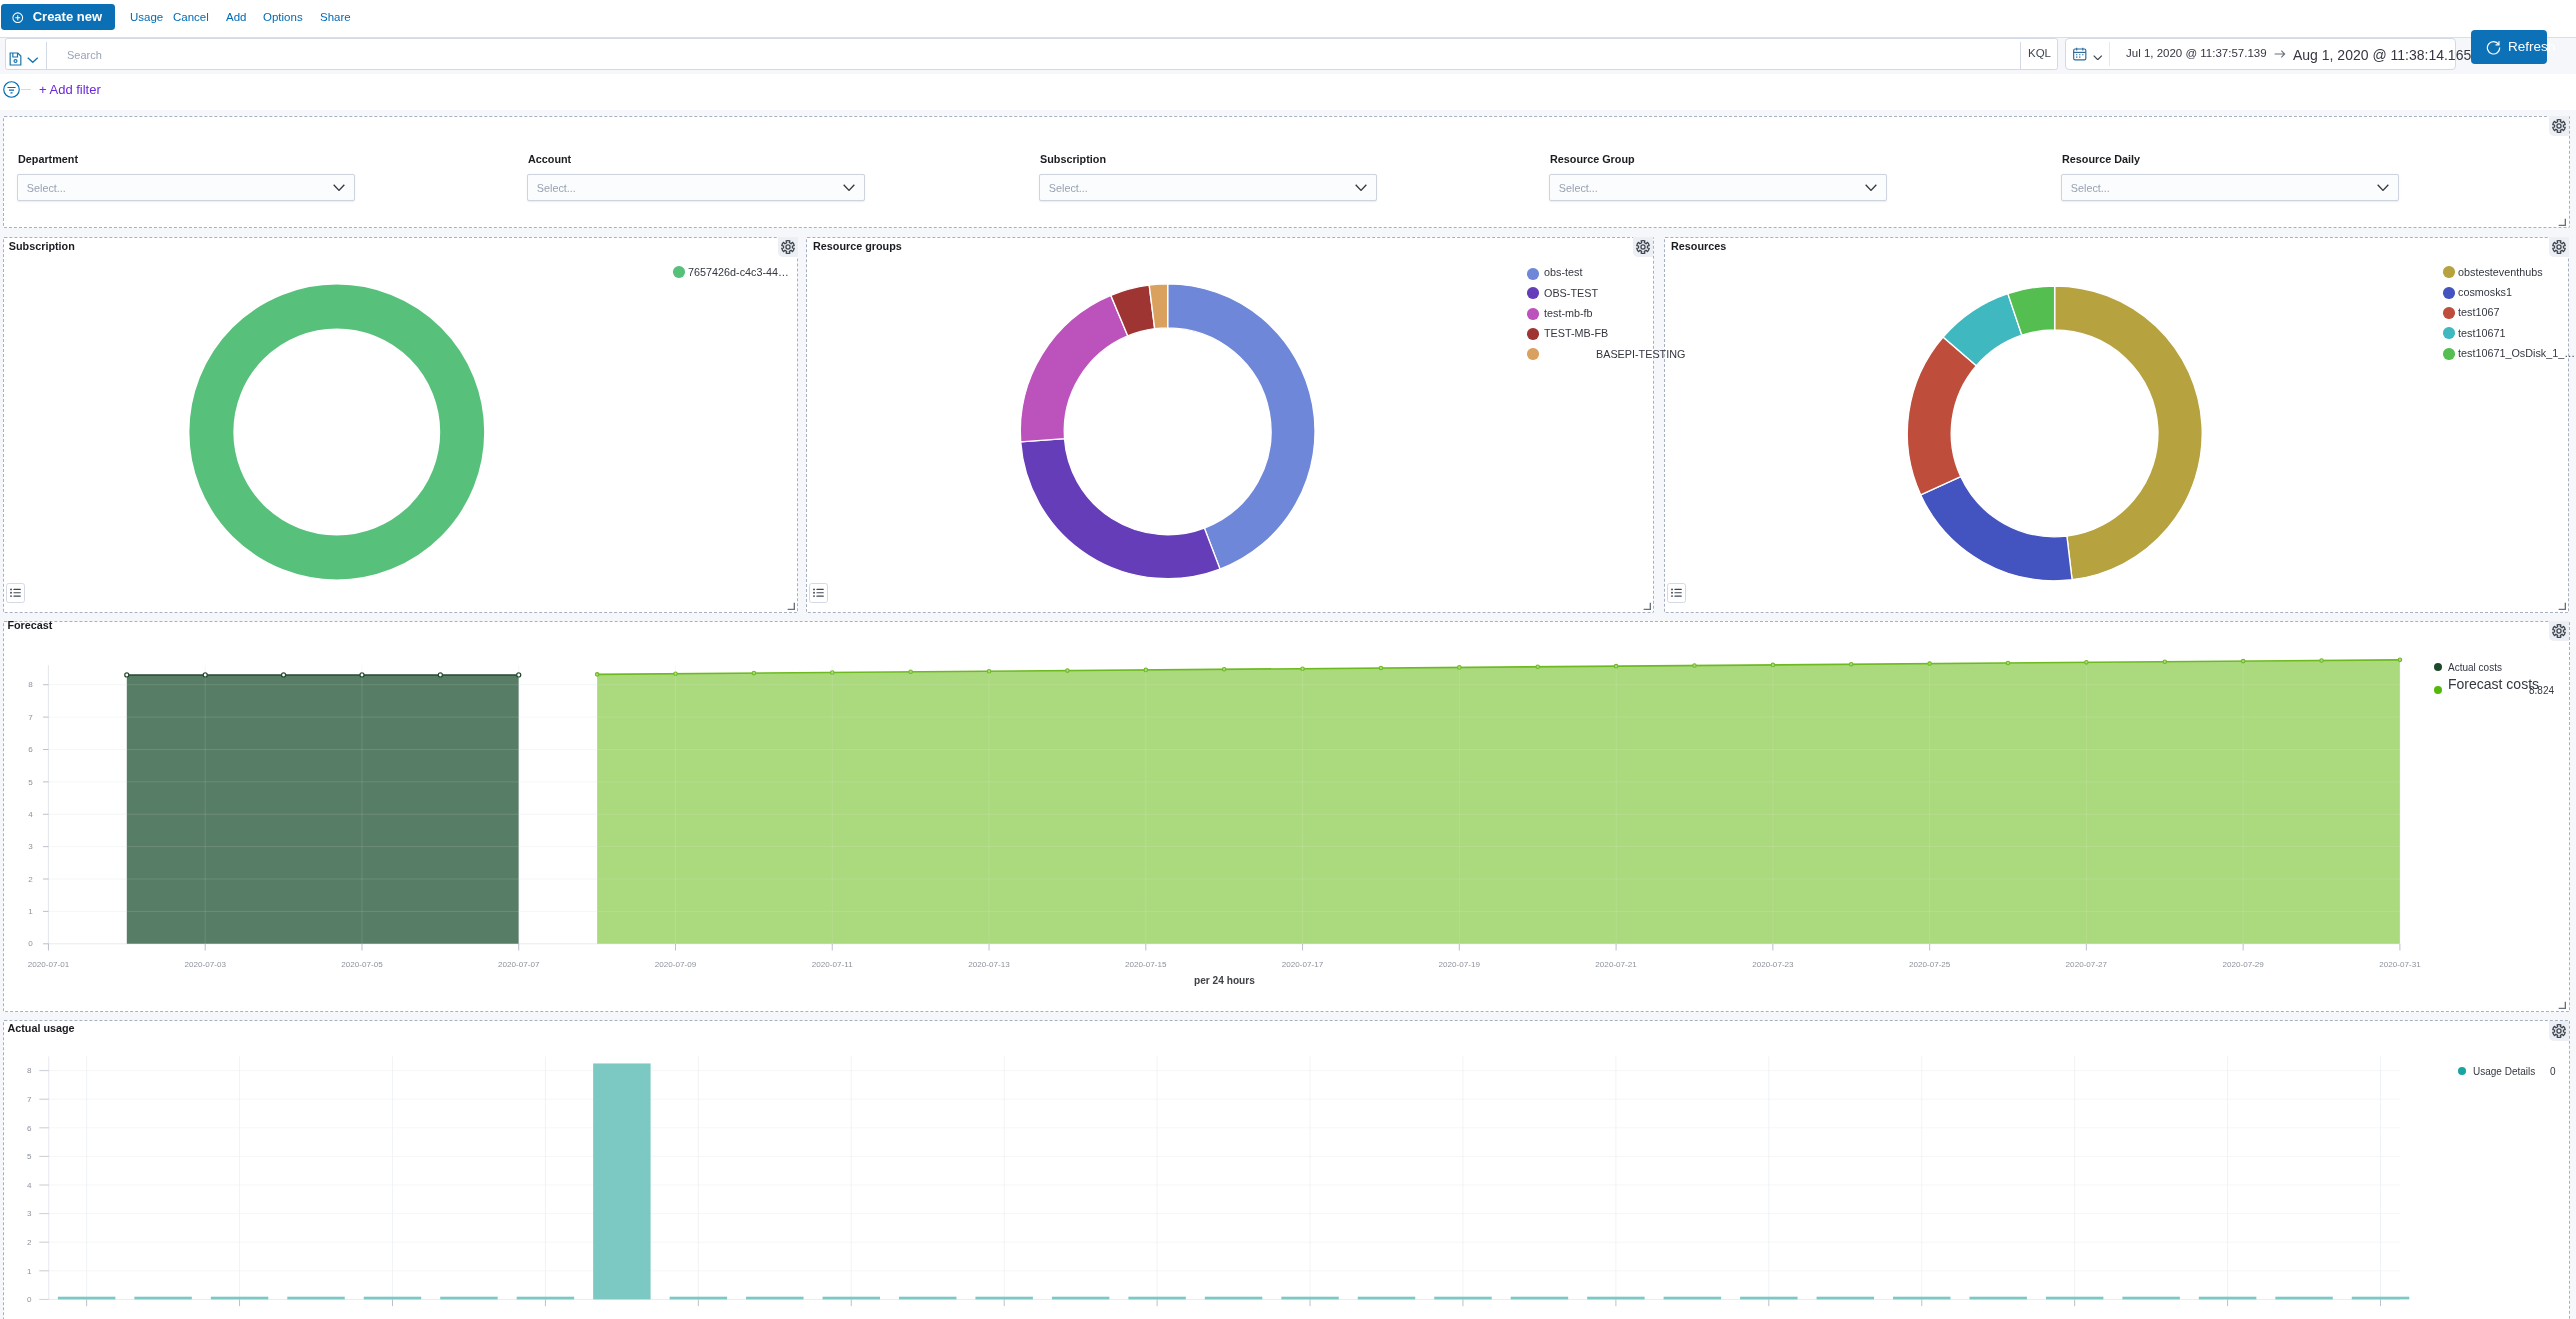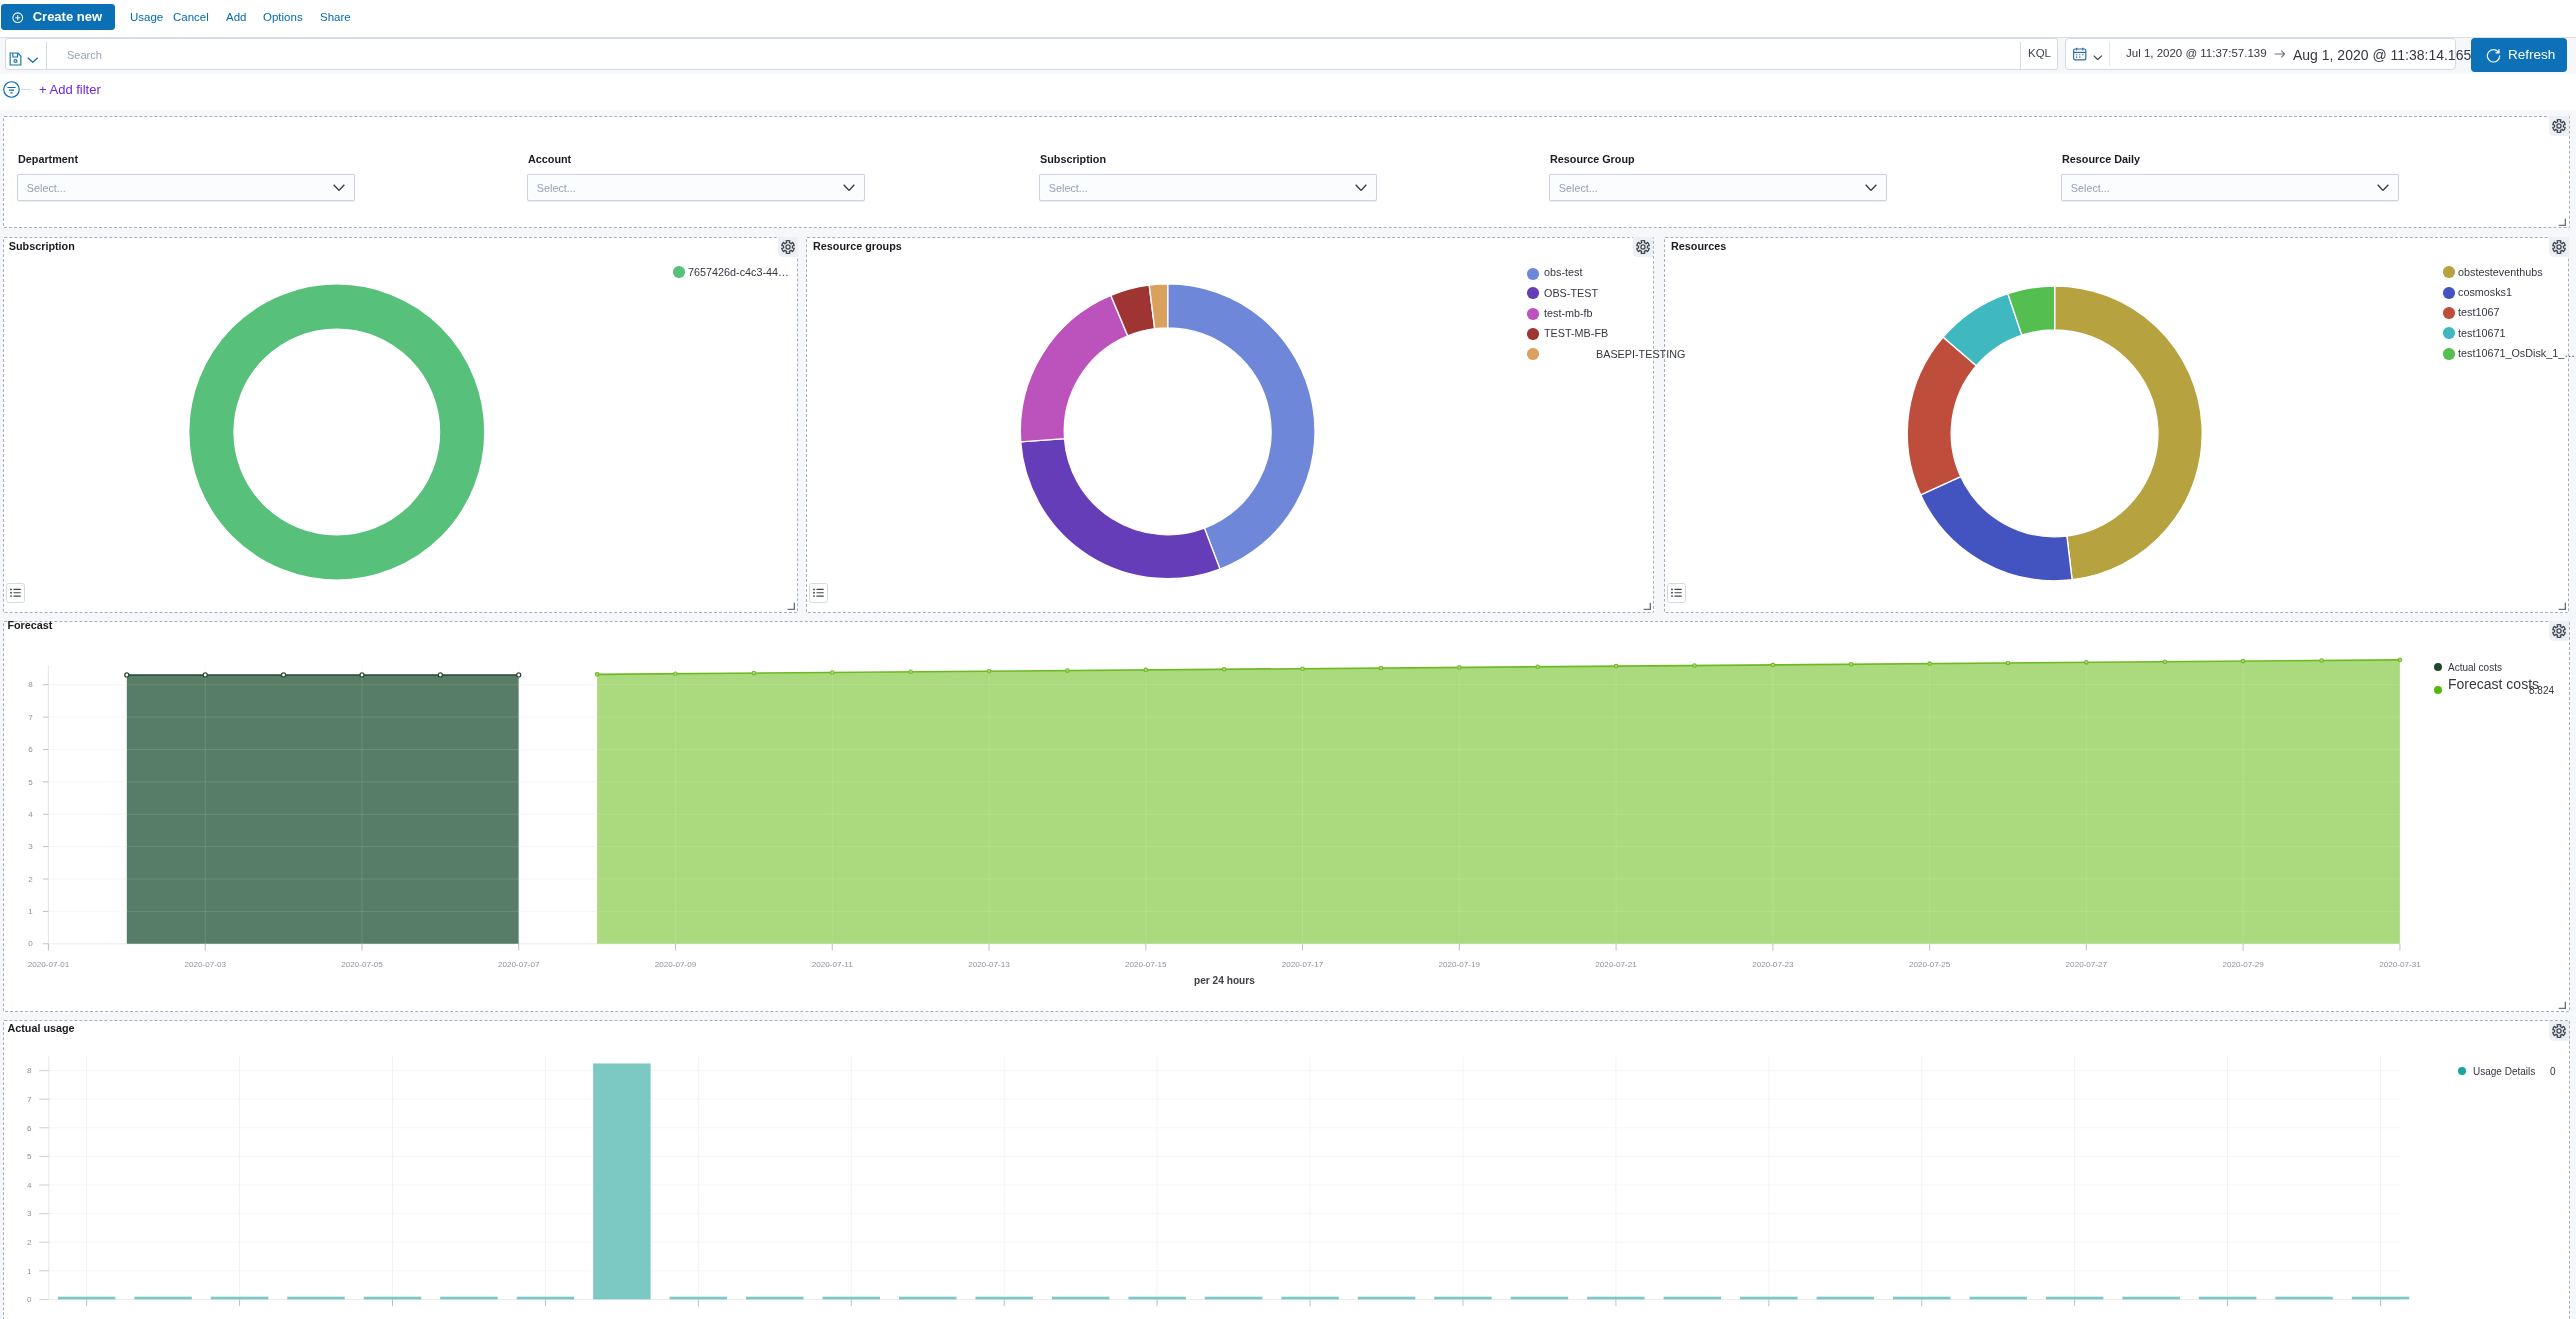--- a/index.html
+++ b/index.html
@@ -54,21 +54,21 @@
   </svg>
 <svg class="abs" style="left:2093px;top:55px" width="9.5" height="5.4" viewBox="0 0 14 8">
     <path d="M1 1L7 7L13 1" fill="none" stroke="#404650" stroke-width="1.8"></path>
   </svg>
 <div class="abs" style="left:2109px;top:42px;width:0.7px;height:24px;background:#e4e9f0"></div>
 <div class="abs" style="left:2126px;top:47px;font-size:11.5px;color:#343741">Jul 1, 2020 @ 11:37:57.139</div>
 <svg class="abs" style="left:2274px;top:50px" width="12" height="8" viewBox="0 0 18 12">
     <path d="M1 6H16M11 1L16 6L11 11" fill="none" stroke="#69707d" stroke-width="1.6"></path>
   </svg>
 <div class="abs" style="left:2293px;top:47px;font-size:14px;color:#343741">Aug 1, 2020 @ 11:38:14.165</div>
-<div class="abs" style="left:2471px;top:38px;width:96px;height:34px;background:#0c71b6;border-radius:4px;color:#fff;font-size:13.5px;padding-left:8px;">
+<div class="abs" style="left:2471px;top:30px;width:76px;height:34px;background:#0c71b6;border-radius:4px;color:#fff;font-size:13.5px;padding-left:8px;">
     <svg class="abs" style="left:15px;top:9.5px" width="15" height="15" viewBox="0 0 22 22">
       <path d="M18.5 6.5A9 9 0 1 0 20 11" fill="none" stroke="#fff" stroke-width="1.8"></path>
       <path d="M19 2V7H14" fill="none" stroke="#fff" stroke-width="1.8"></path>
     </svg>
     <span style="position:absolute;left:37px;top:8.8px">Refresh</span>
   </div>
 <svg class="abs" style="left:3.4px;top:81px" width="17" height="17" viewBox="0 0 25 25">
     <circle cx="12.5" cy="12.5" r="11.4" fill="none" stroke="#006bb4" stroke-width="1.7"></circle>
     <path d="M6.5 9.5H18.5M8.8 13.5H16.2M11 17.5H14" stroke="#006bb4" stroke-width="1.7"></path>
   </svg>

